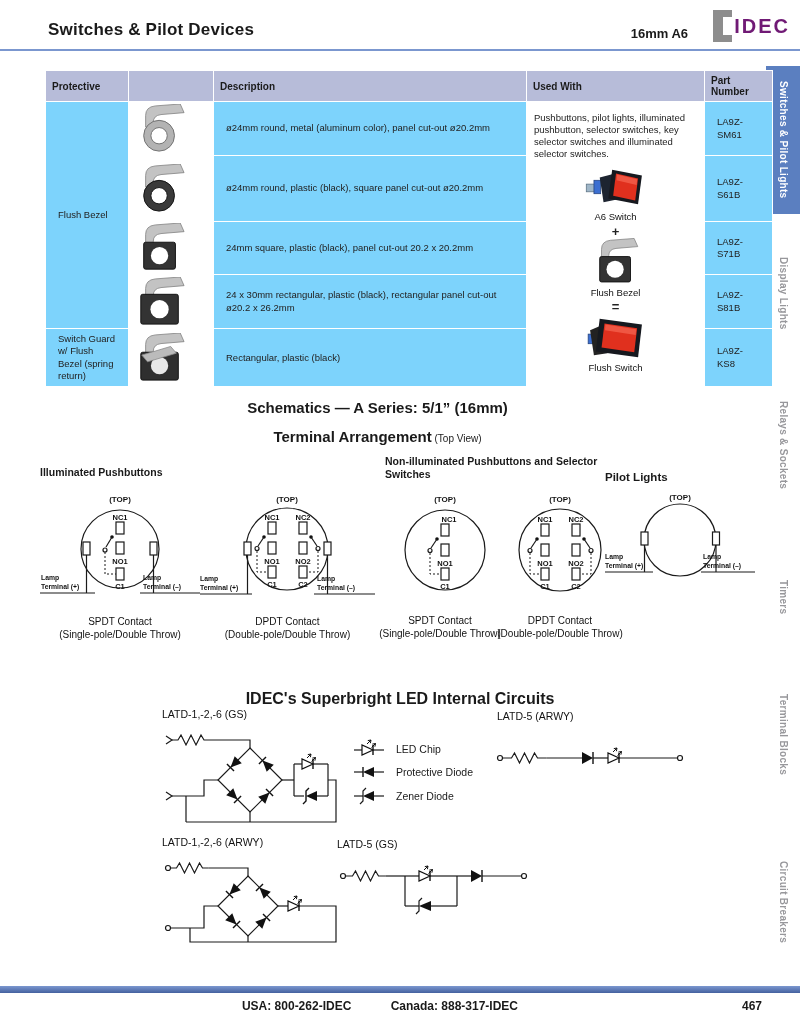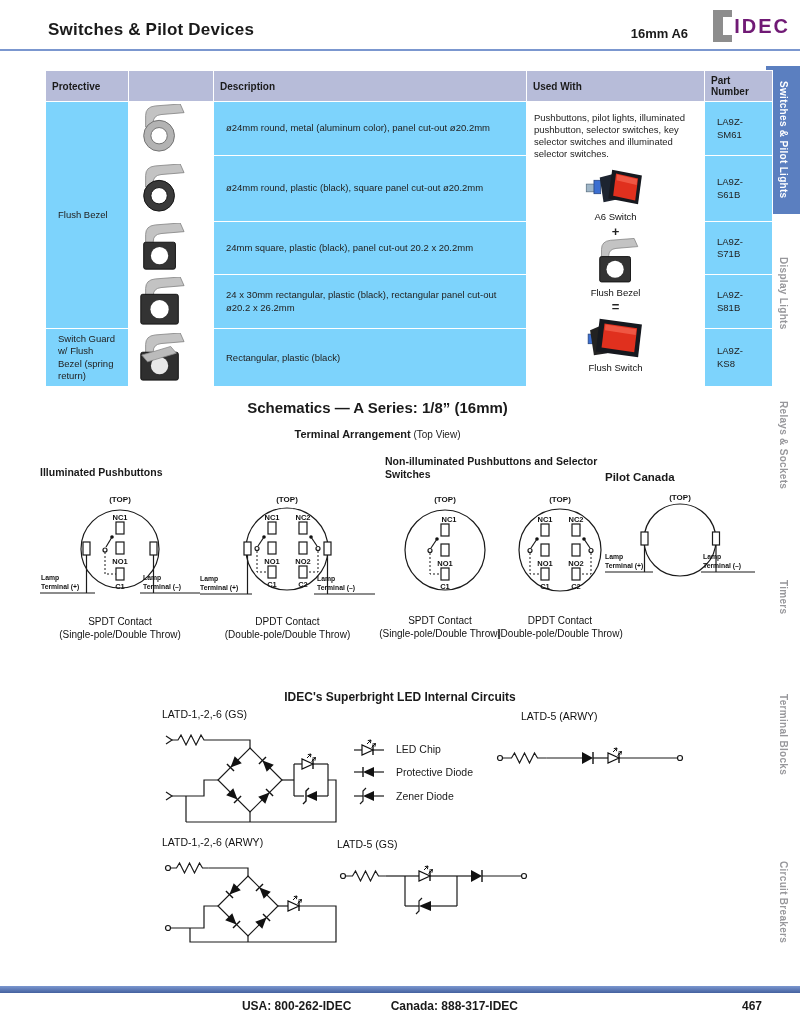--- a/index.html
+++ b/index.html
@@ -27,32 +27,32 @@
   .cell-lav{background:#7dd3fc;padding:4px 12px;color:#222;line-height:1.3;}
   .cell-img{background:#fff;text-align:center;}
   .cell-used{background:#fff;vertical-align:top;padding:6px 7px;line-height:1.25;color:#222;}
   .col-app{width:70px;} .col-img{width:72px;} .col-desc{width:300px;} .col-used{width:165px;} .col-part{width:55px;}
   .used-stack{display:flex;flex-direction:column;align-items:center;margin-top:4px;}
   .used-label{font-size:9.5px;color:#111;margin:1px 0 2px 0;}
   .used-op{font-size:13px;font-weight:bold;margin:0;line-height:1;}
   
   .sch-title{left:45px;top:399px;width:665px;text-align:center;font-size:15px;font-weight:bold;}
   .sch-sub{left:45px;top:428px;width:665px;text-align:center;font-size:10px;}
-  .sch-sub b{font-size:11px;}
+  .sch-sub b{font-size:15px;}
   .colhead{font-size:10.5px;font-weight:bold;text-align:left;line-height:1.25;}
   .caption{font-size:10px;font-weight:500;text-align:center;line-height:1.3;color:#111;margin-top:8px;}
   svg{display:block;}
   .sline{stroke:#1a1a1a;stroke-width:1.2;fill:none;}
   .term{fill:#fff;stroke:#1a1a1a;stroke-width:1.2;}
   .dash{stroke:#1a1a1a;stroke-width:1;fill:none;stroke-dasharray:2 2;}
   .tlab{font-size:7.5px;font-weight:bold;fill:#111;text-anchor:middle;font-family:"Liberation Sans",sans-serif;}
   .ttop{font-size:8px;font-weight:bold;fill:#111;text-anchor:middle;font-family:"Liberation Sans",sans-serif;}
   .tlamp{font-size:6.8px;font-weight:bold;fill:#111;text-anchor:start;font-family:"Liberation Sans",sans-serif;}
   
-  .led-title{left:150px;top:690px;width:500px;text-align:center;font-size:12px;font-weight:bold;}
+  .led-title{left:150px;top:690px;width:500px;text-align:center;font-size:16px;font-weight:bold;}
   .cir-label{font-size:10.5px;color:#111;}
   .legend-row{display:flex;align-items:center;}
   .legend-text{font-size:10.5px;font-weight:500;margin-left:8px;}
   
   .footer-bar{left:0;top:986px;width:800px;height:7px;background:linear-gradient(#7b97cf,#44619f);}
   .footer-phones{left:0;top:999px;width:760px;text-align:center;font-size:12px;font-weight:bold;}
   .footer-phones span{margin:0 18px;}
   .page-num{right:38px;top:999px;font-size:12px;font-weight:bold;}
 </style>
 </head>
@@ -189,27 +189,27 @@
         <circle cx="30.5" cy="34" r="9" fill="#e8e8e8"></circle>
         <polygon points="12,23 42,14 48,21 18,30" fill="#bbb" stroke="#888" stroke-width="0.8"></polygon>
       </svg>
     </td>
     <td class="cell-lav">Rectangular, plastic (black)</td>
     <td class="cell-lav">LA9Z-KS8</td>
   </tr>
 </tbody>
   </table>
 
-<div class="abs sch-title">Schematics — A Series: 1/8” (16mm)</div>
+<div class="abs sch-title">Schematics — A Series: 5/1” (16mm)</div>
 <div class="abs sch-sub">
   <b>Terminal Arrangement</b><span> (Top View)</span>
 </div>
 <div class="abs colhead" style="left:40px;top:466px;width:220px;">Illuminated Pushbuttons</div>
 <div class="abs colhead" style="left:385px;top:455px;width:230px;">Non-illuminated Pushbuttons and Selector Switches</div>
-<div class="abs colhead" style="left:605px;top:470px;width:150px;font-size:11.5px;">Pilot Canada</div>
+<div class="abs colhead" style="left:605px;top:470px;width:150px;font-size:11.5px;">Pilot Lights</div>
 
 <svg class="abs" style="left:40px;top:490px;" width="160" height="112" viewBox="0 0 160 112">
   <text x="80" y="12" class="ttop">(TOP)</text>
   <circle cx="80" cy="59" r="39" class="sline"></circle>
   <text x="80" y="30" class="tlab">NC1</text>
   <rect x="76" y="32" width="8" height="12" class="term"></rect>
   <circle cx="72" cy="47" r="1.8" fill="#111"></circle>
   <line x1="72" y1="47" x2="66" y2="57" class="sline"></line>
   <circle cx="65" cy="60" r="2" class="sline"></circle>
   <rect x="76" y="52" width="8" height="12" class="term"></rect>
@@ -381,21 +381,21 @@
 <div class="abs legend-row" style="left:352px;top:786px;">
   <svg width="36" height="20" viewBox="-2 -10 36 20">
     <line x1="0" y1="0" x2="9" y2="0" class="sline"></line>
     <path d="M12,-8 L9,-5 L9,5 L6,8" class="sline" stroke-width="1.4"></path>
     <path d="M20,-5 L20,5 L9,0 Z" fill="#111"></path>
     <line x1="20" y1="0" x2="30" y2="0" class="sline"></line>
   </svg>
   <span class="legend-text">Zener Diode</span>
 </div>
 
-<div class="abs cir-label" style="left:497px;top:710px;margin-left:24px;">LATD-5 (ARWY)</div>
+<div class="abs cir-label" style="left:497px;top:710px;">LATD-5 (ARWY)</div>
 <svg class="abs" style="left:492px;top:738px;" width="200" height="40" viewBox="0 0 200 40">
   <circle cx="8" cy="20" r="2.5" class="sline"></circle>
   <path d="M10.5,20 h9 l3,-5 l5,10 l5,-10 l5,10 l5,-10 l3,5 h9" class="sline"></path>
   <line x1="54.5" y1="20" x2="90" y2="20" class="sline"></line>
   <path d="M90,14 L90,26 L101,20 Z" fill="#111"></path>
   <line x1="101" y1="14" x2="101" y2="26" stroke="#111" stroke-width="1.4"></line>
   <line x1="101" y1="20" x2="116" y2="20" class="sline"></line>
   <use href="#dLED" transform="translate(122,20)"></use>
   <line x1="127" y1="20" x2="185" y2="20" class="sline"></line>
   <circle cx="188" cy="20" r="2.5" class="sline"></circle>

